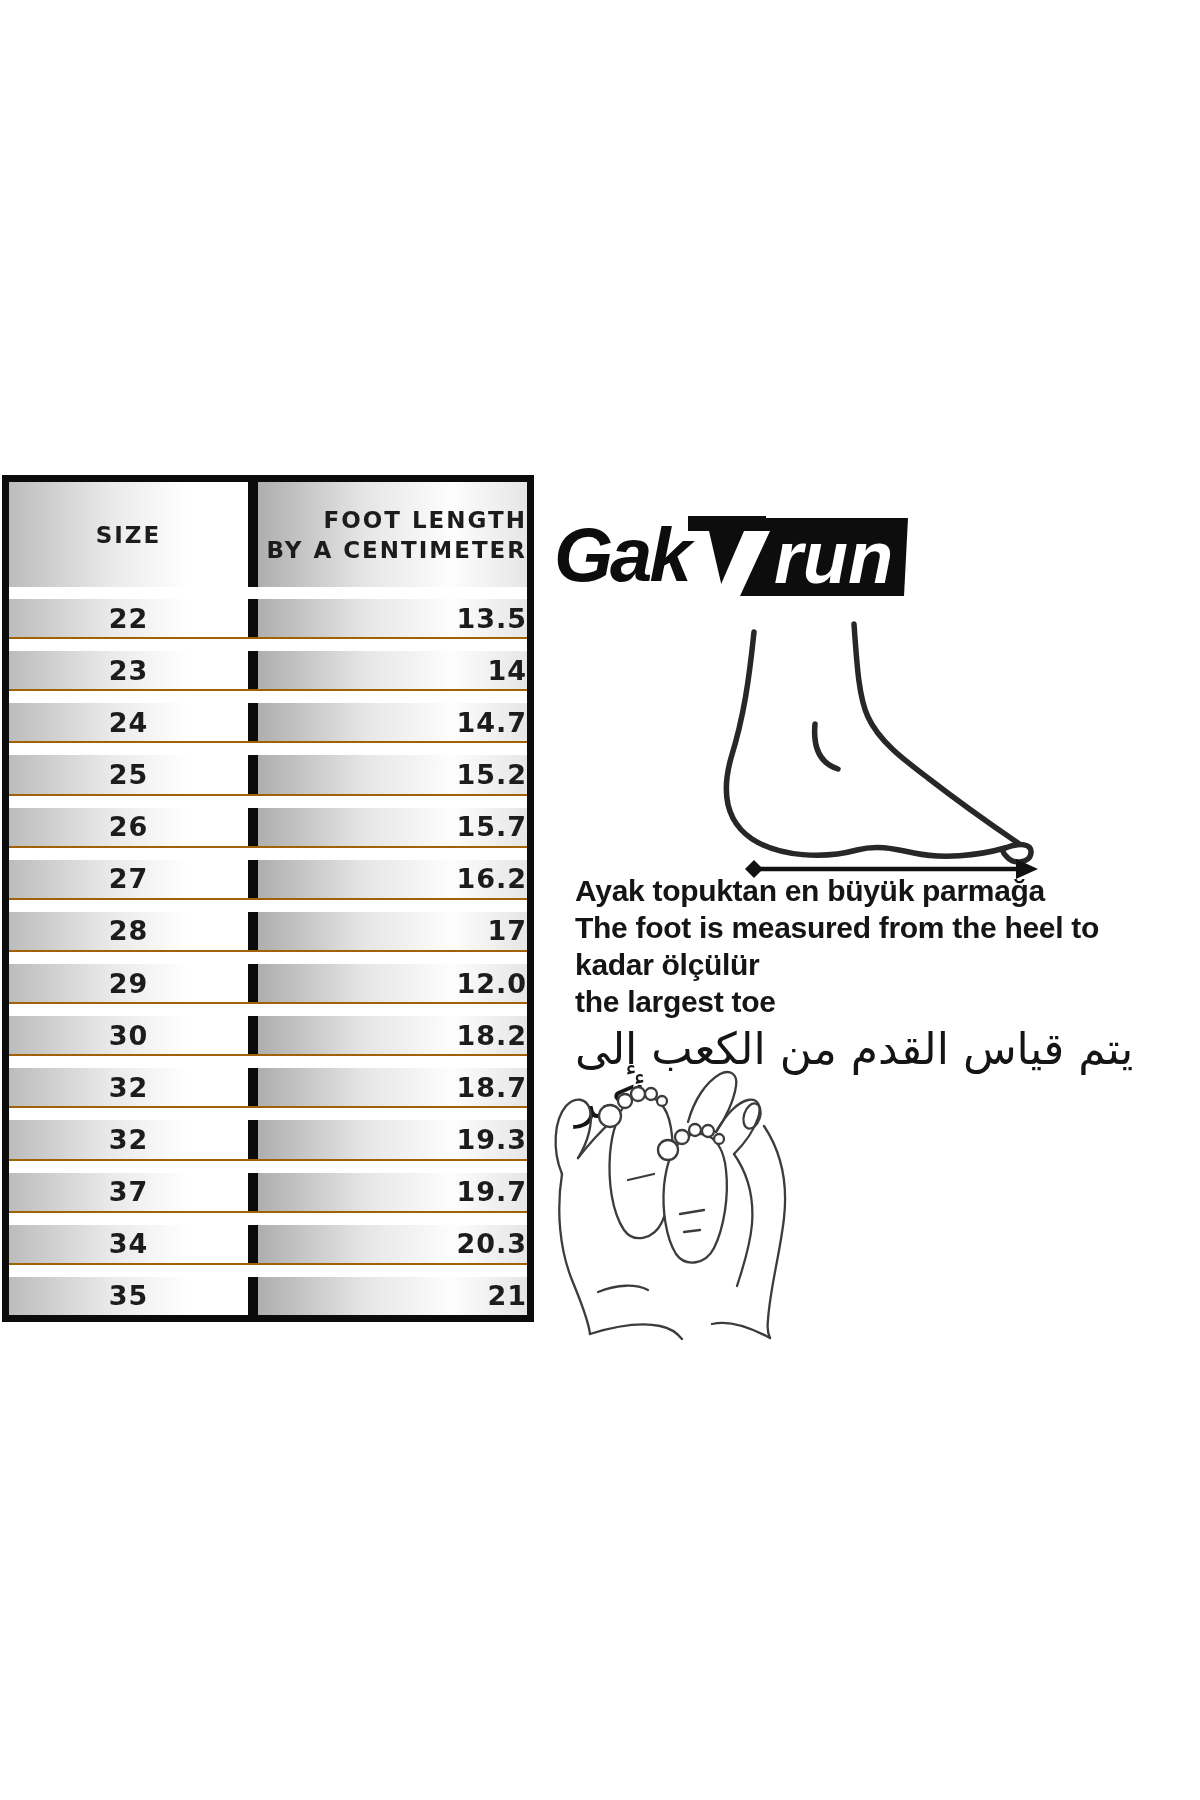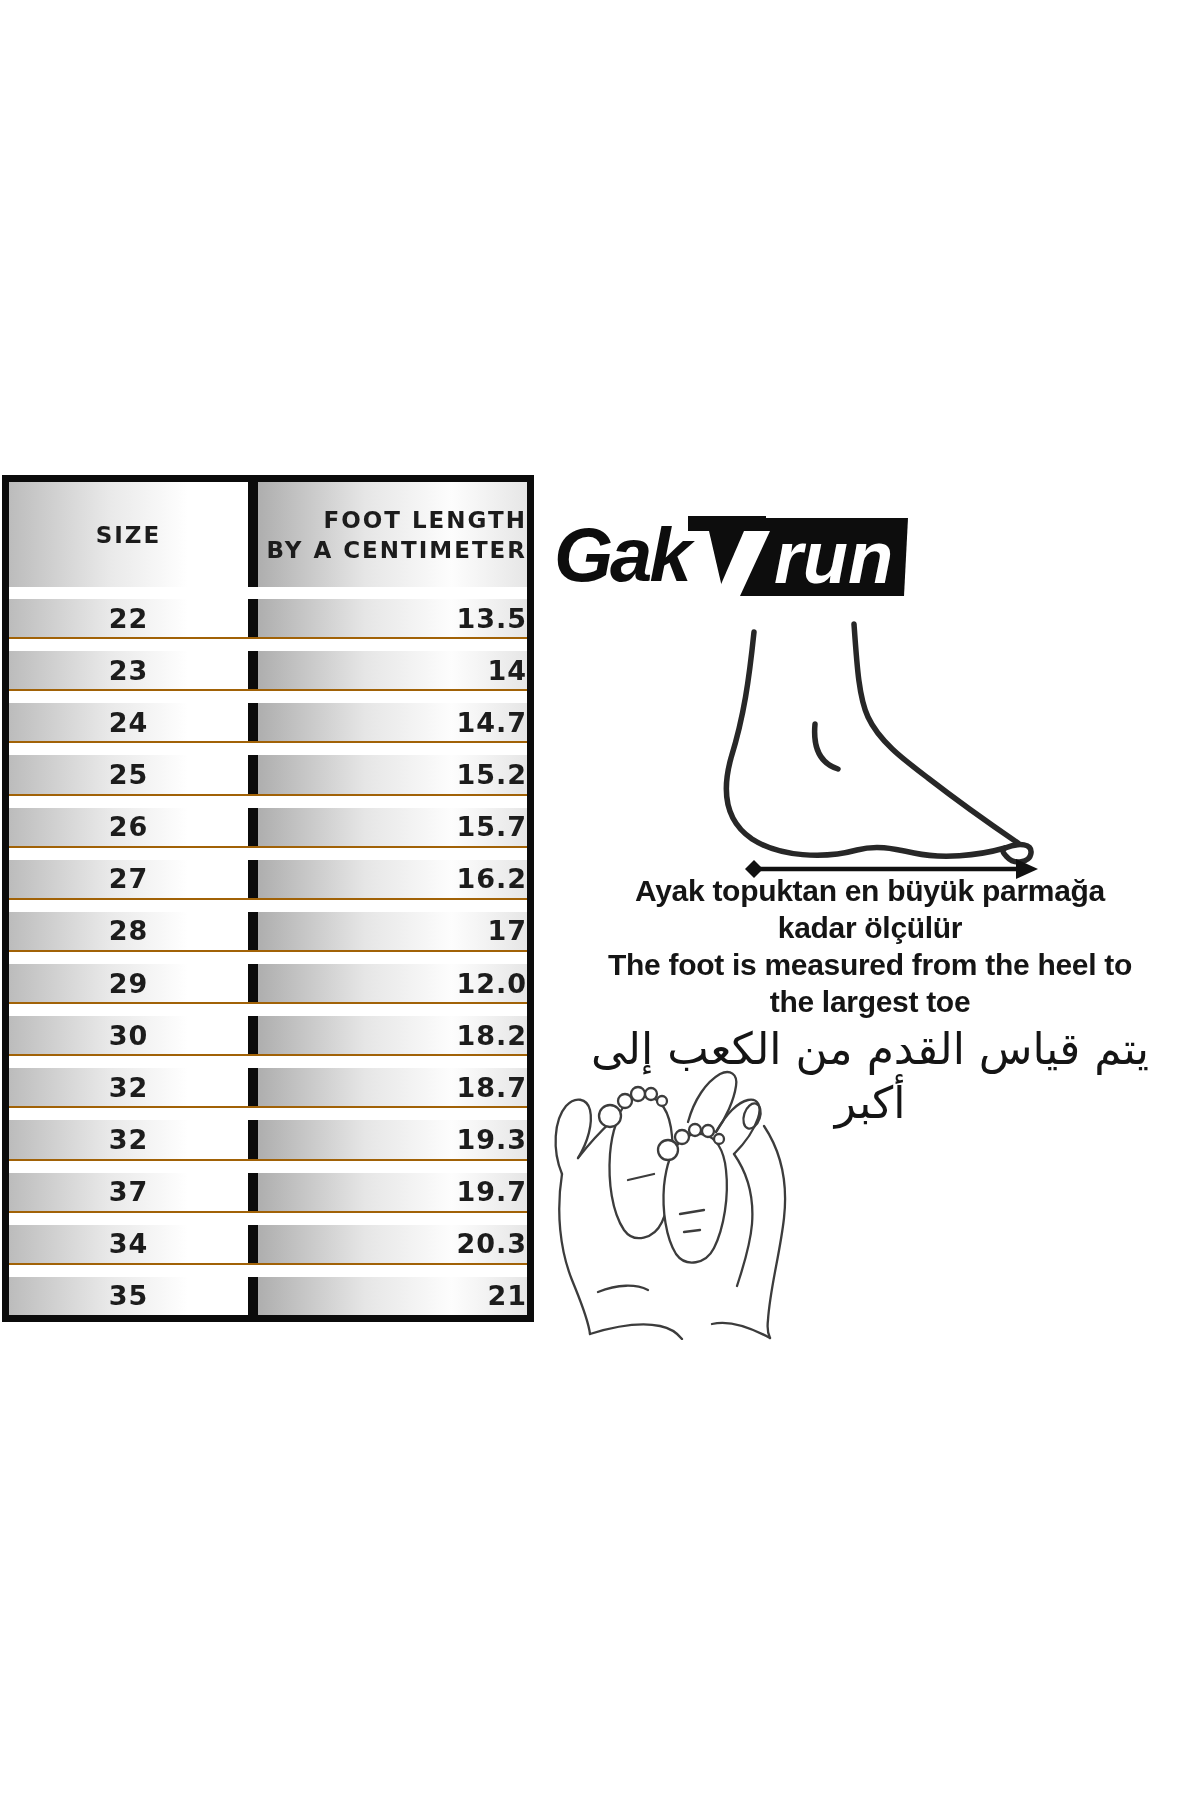--- a/index.html
+++ b/index.html
@@ -31,21 +31,21 @@
   }
   .trow:not(.header) .cell{font-size:27px;letter-spacing:1px;margin-top:12px;}
   .header .cell{font-size:23px;letter-spacing:2px;text-align:center;line-height:30px;}
   
   .logo{position:absolute;left:554px;top:510px;width:356px;height:90px;}
   
   .foot-art{position:absolute;left:712px;top:612px;}
   .arrow-art{position:absolute;left:740px;top:857px;}
   
   .note{
-    position:absolute;left:575px;top:872px;width:590px;text-align:center;color:#151515;
+    position:absolute;left:575px;top:872px;width:590px;text-align:left;color:#151515;
   }
   .note .latin{
     font-size:30px;line-height:37px;font-weight:bold;
     font-family:"Liberation Sans",sans-serif;letter-spacing:-0.3px;
   }
   .note .arabic{
     margin-top:2px;direction:rtl;font-family:"DejaVu Sans",sans-serif;
     font-size:44px;line-height:54px;font-weight:normal;
   }
   
@@ -126,22 +126,22 @@
   </svg>
 
   <svg class="arrow-art" viewBox="0 0 300 24" width="300" height="24" aria-hidden="true">
     <line x1="14" y1="12" x2="280" y2="12" stroke="#111" stroke-width="4.5"></line>
     <polygon points="14,3 23,12 14,21 5,12" fill="#111"></polygon>
     <polygon points="276,2 298,12 276,22" fill="#111"></polygon>
   </svg>
 
   <div class="note">
     <div class="latin">Ayak topuktan en büyük parmağa</div>
+    <div class="latin">The foot is measured from the heel to</div>
     <div class="latin">kadar ölçülür</div>
-    <div class="latin">The foot is measured from the heel to</div>
     <div class="latin">the largest toe</div>
     <div class="arabic">
       <div>يتم قياس القدم من الكعب إلى أكبر</div>
     </div>
   </div>
 
   <svg class="hands-art" viewBox="0 0 280 278" width="280" height="278" aria-hidden="true" fill="none" stroke="#3c3c3c" stroke-width="2.3" stroke-linecap="round">
 
     <path d="M34,112 C24,88 26,58 38,44 C47,34 59,36 62,48 C65,61 60,80 50,96"></path>
     <path d="M50,96 C72,68 96,46 118,34"></path>

